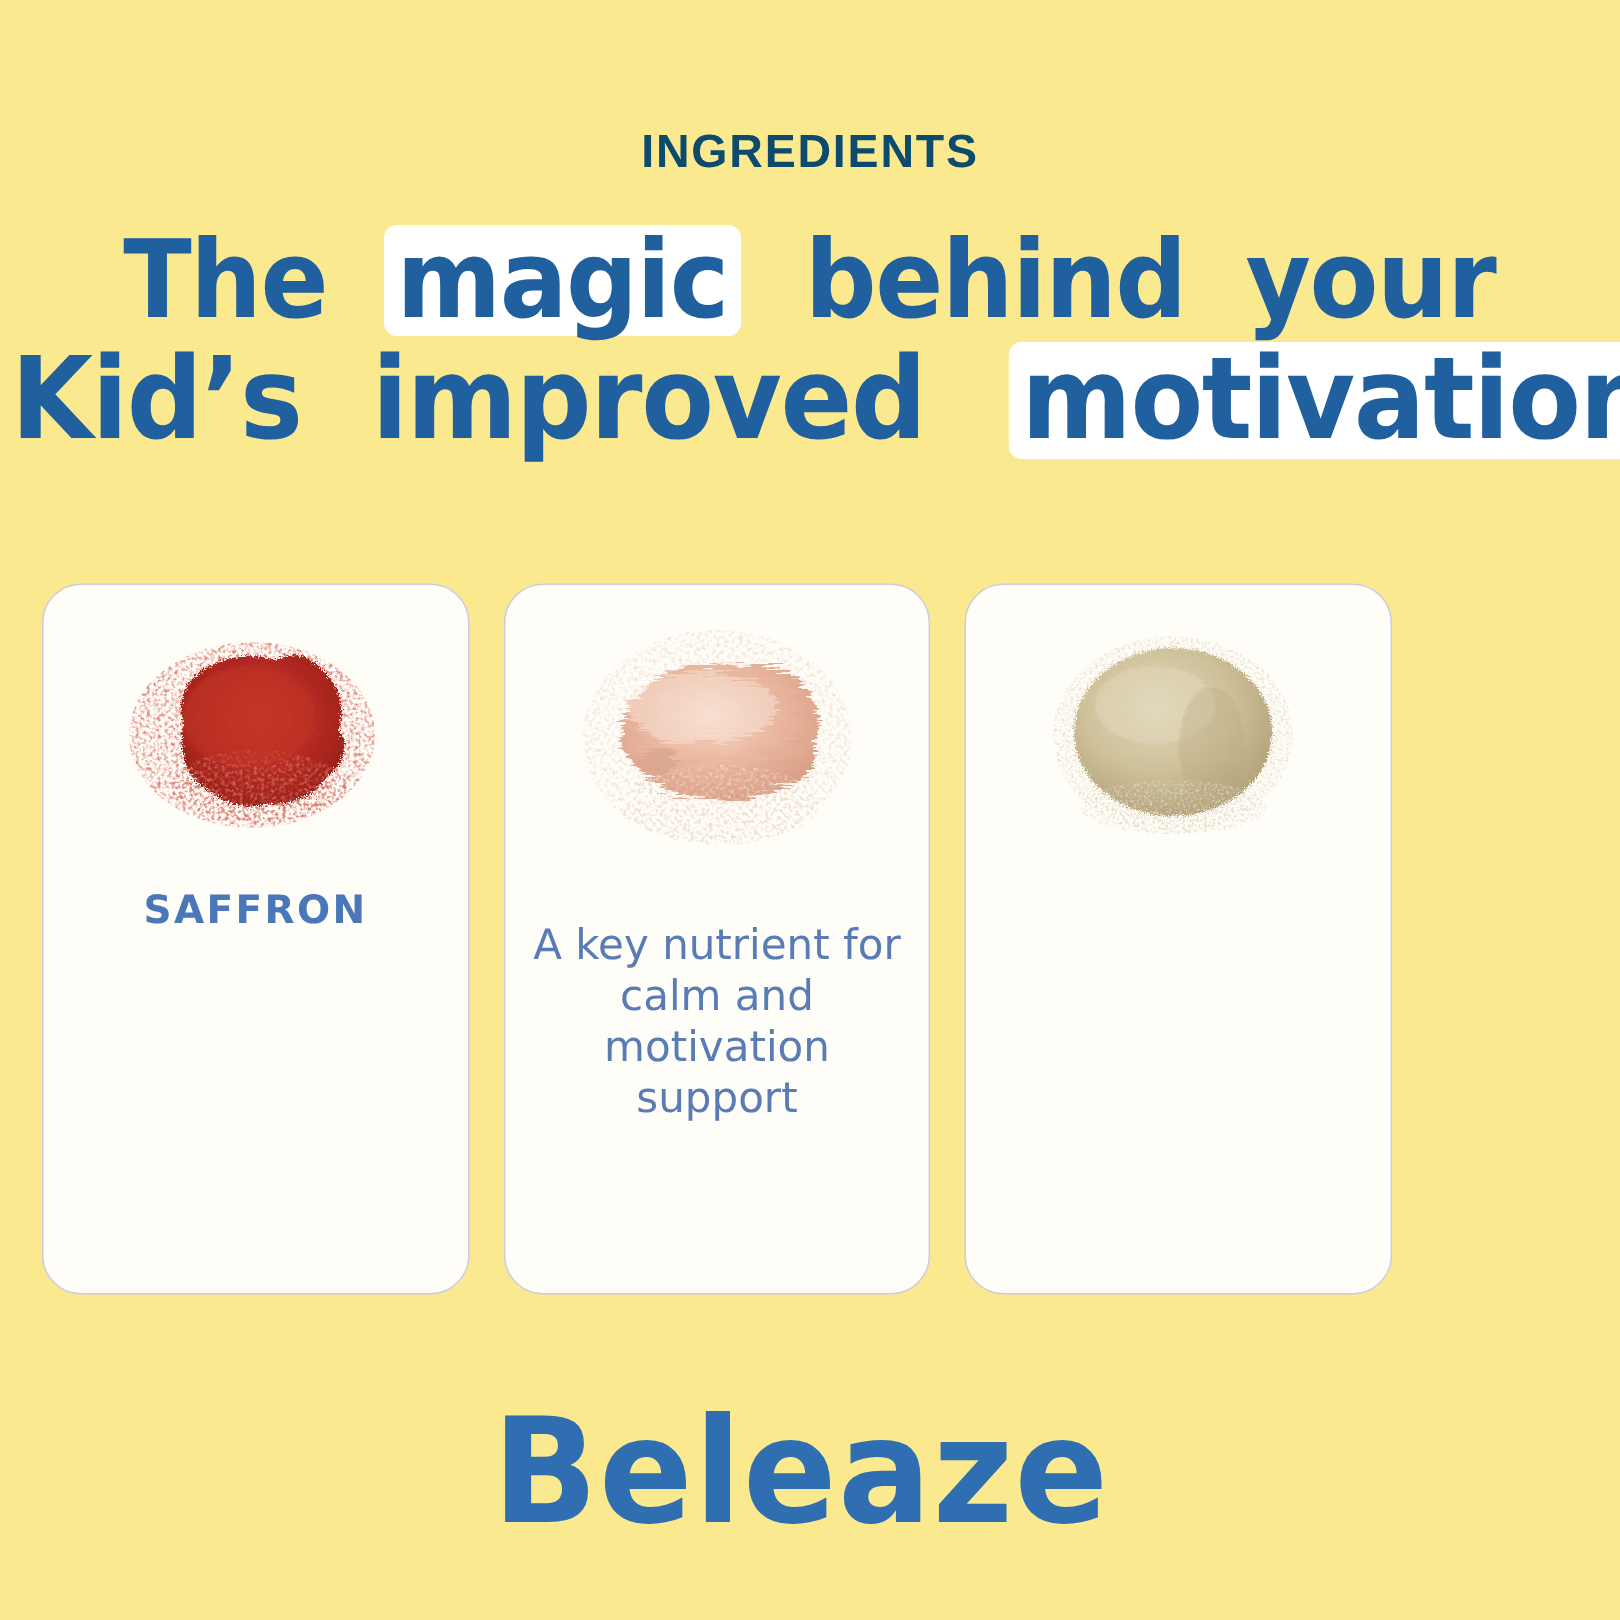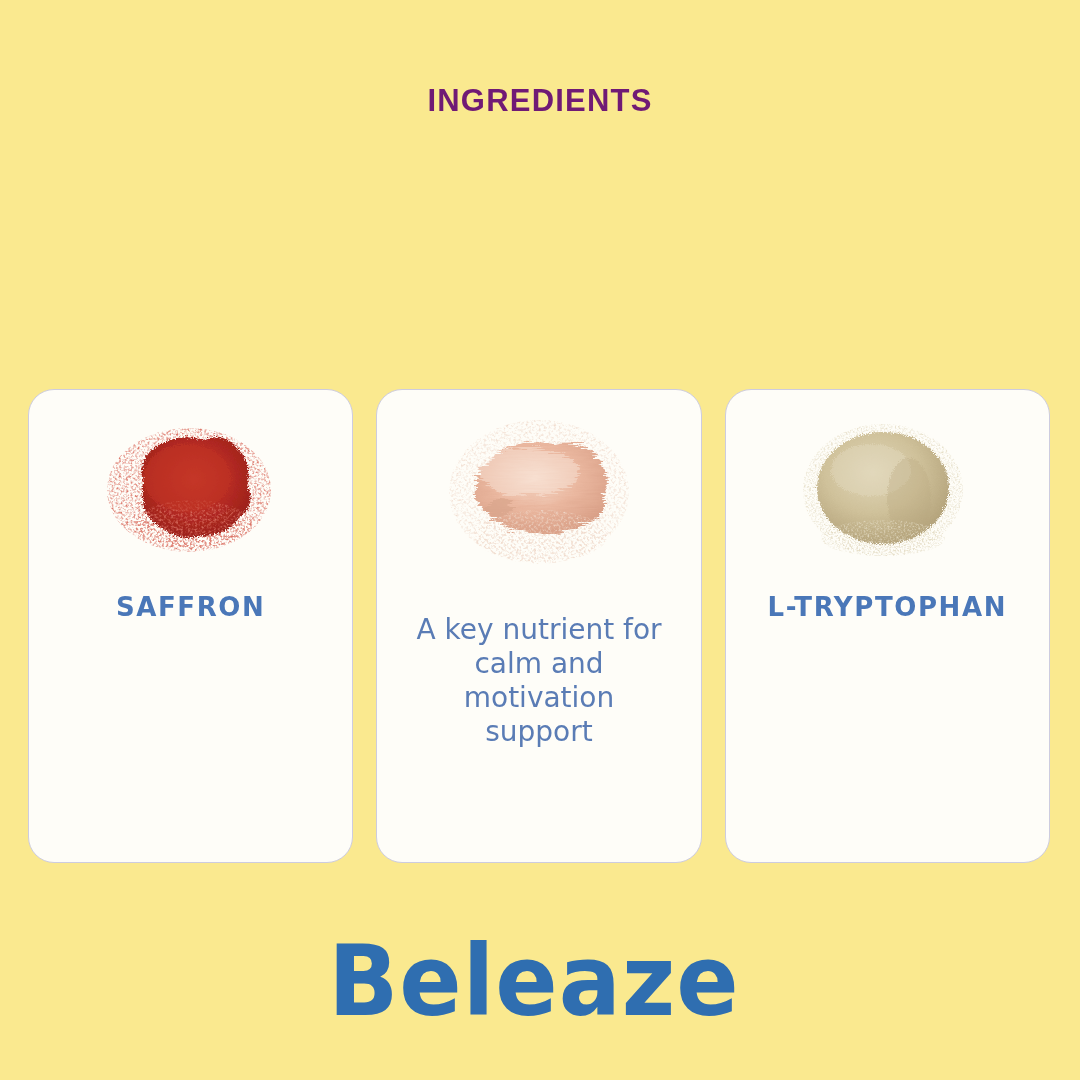--- a/index.html
+++ b/index.html
@@ -26,21 +26,21 @@
   .eyebrow {
     position: absolute;
     top: 83px;
     left: 0;
     width: 1080px;
     text-align: center;
     font-family: "Liberation Sans", sans-serif;
     font-weight: bold;
     font-size: 31px;
     letter-spacing: 1.2px;
-    color: #701a75;
+    color: #0c4a6e;
   }
 
   
   .headline {
     position: absolute;
     top: 150px;
     left: 0;
     width: 1080px;
     text-align: center;
     font-family: "DejaVu Sans", sans-serif;
@@ -68,21 +68,21 @@
     padding: 3px 9px 5px 9px;
     transform: scaleX(0.93);
     transform-origin: center;
   }
 
   
   .cards {
     position: absolute;
     left: 28px;
     top: 389px;
-    width: 1022px;
+    width: 900px;
     height: 474px;
     display: flex;
     gap: 23px;
   }
   .card {
     flex: 1 1 0;
     background: #fefdf8;
     border: 1px solid #cdccdf;
     border-radius: 26px;
     box-sizing: border-box;
@@ -141,20 +141,24 @@
     transform: scaleY(1.06);
   }
 </style>
 </head>
 <body>
 
 <div id="page">
 
   <div class="eyebrow">INGREDIENTS</div>
 
+  <div class="headline">
+    <div class="hl-line l1" id="hl1"><span class="hl-word">The</span> <span class="hl-hi">magic</span> <span class="hl-word">behind</span> <span class="hl-word">your</span></div>
+    <div class="hl-line l2" id="hl2"><span class="hl-word">Kid’s</span> <span class="hl-word">improved</span> <span class="hl-hi">motivation</span></div>
+  </div>
 
   <div class="cards">
 
     <div class="card">
       <div class="powder-wrap">
         <svg viewBox="0 0 220 175" xmlns="http://www.w3.org/2000/svg">
           <defs>
             <radialGradient id="sg" cx="48%" cy="42%" r="62%">
               <stop offset="0%" stop-color="#c9382a"></stop>
               <stop offset="55%" stop-color="#b52a22"></stop>
@@ -268,20 +272,19 @@
             <ellipse cx="94" cy="58" rx="40" ry="26" fill="#e4dbc0"></ellipse>
           </g>
           <g filter="url(#tgrain)" opacity="0.35">
             <ellipse cx="132" cy="86" rx="22" ry="40" fill="#b9a880"></ellipse>
           </g>
           <g filter="url(#tspeck)" opacity="0.85">
             <ellipse cx="106" cy="126" rx="62" ry="18"></ellipse>
           </g>
         </svg>
       </div>
-      <div class="card-title">L-TRYPTOPHAN</div>
     </div>
 
   </div>
 
   <div class="brand"><span>Beleaze</span></div>
 
 </div>
 
 </body></html>

